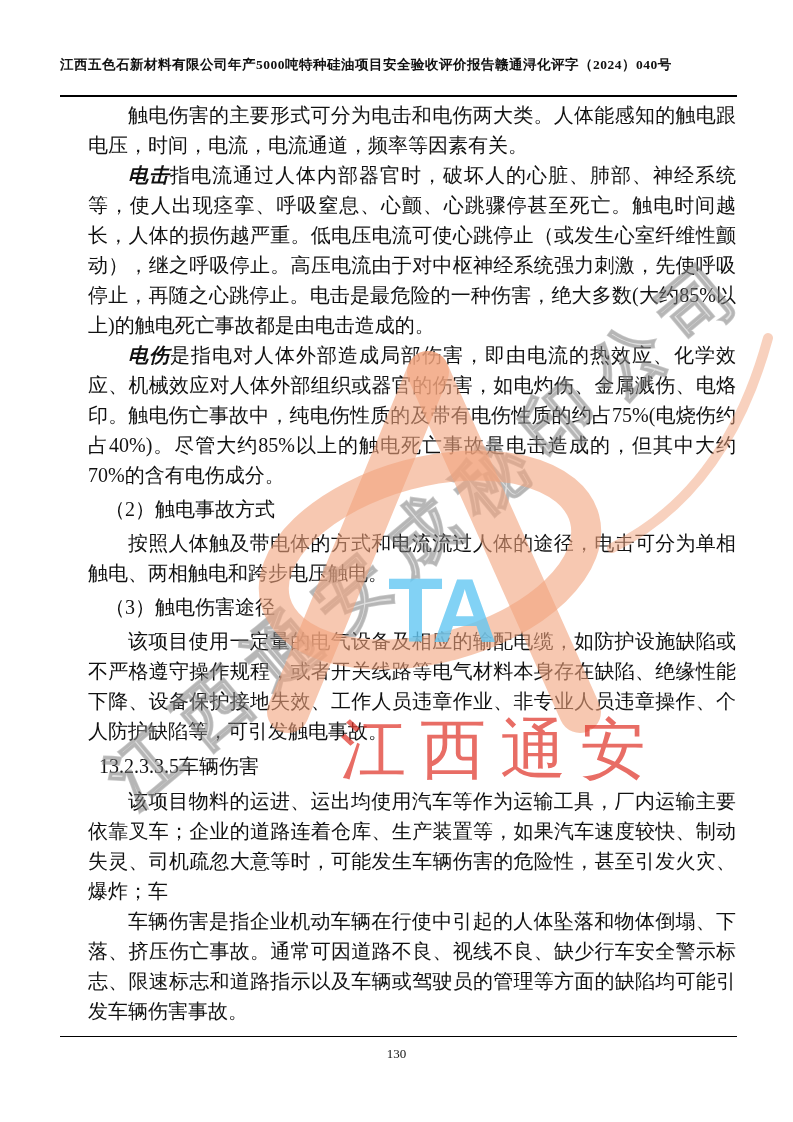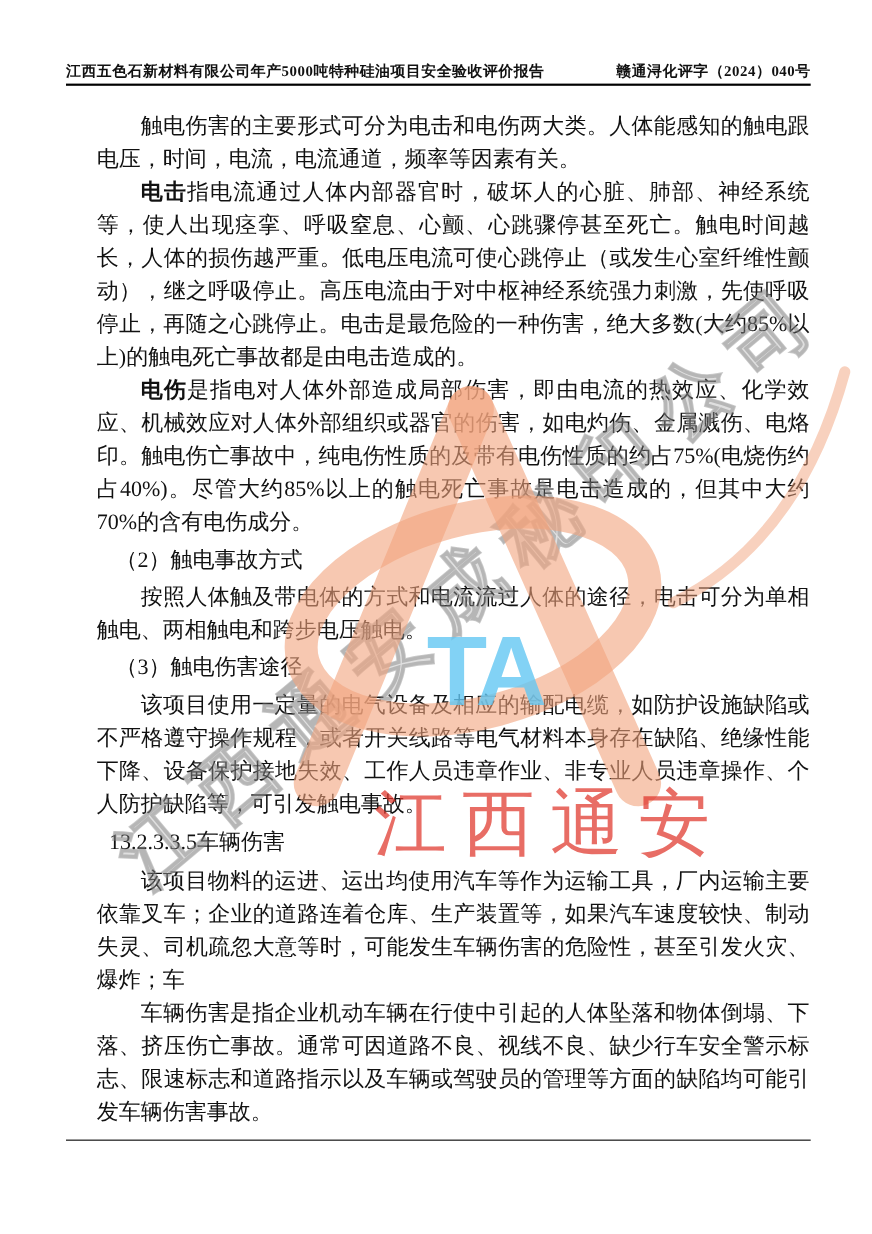--- a/index.html
+++ b/index.html
@@ -9,40 +9,40 @@
     margin:0 auto;
     background:#ffffff;
     overflow:hidden;
     font-family:"Liberation Serif","DejaVu Serif",serif;
     color:#111;
   }
   
   .header{
     position:absolute;
     left:60px;right:56px;top:56px;
-    display:flex;justify-content:space-between;align-items:flex-end;
+    display:flex;justify-content:flex-start;align-items:flex-end;
     font-size:13.5px;font-weight:bold;
     border-bottom:2px solid #000;
-    padding-bottom:2px;
+    padding-bottom:21px;
     letter-spacing:0.5px;
     white-space:nowrap;
   }
   
   .body-text{
     position:absolute;
     left:88px;top:100px;width:648px;
     font-size:20px;line-height:30px;
     text-align:justify;
     z-index:1;
   }
   .body-text p{margin:0;}
   .body-text p.para{text-indent:40px;}
   .body-text p.sub{padding-left:17px;margin-top:4px;margin-bottom:4px;}
   .body-text p.section{padding-left:11px;margin-top:5px;margin-bottom:5px;font-family:Liberation Serif, serif;}
-  .body-text b{font-weight:bold;}
+  .body-text b{font-weight:bold;font-style:italic;}
   
   .watermark{
     position:absolute;inset:0;z-index:2;pointer-events:none;
   }
   .wm-gray{
     position:absolute;left:118px;top:742px;
     font-size:72px;font-weight:bold;
     letter-spacing:18px;white-space:nowrap;
     color:rgba(150,150,150,0.30);
     -webkit-text-stroke:1.5px rgba(120,120,120,0.40);
@@ -113,14 +113,15 @@
         <path d="M 612 548 Q 726 492 768 338" stroke-width="10" opacity="0.50"></path>
       </g>
     </svg>
 
     <div class="wm-ta">TA</div>
 
     <div class="wm-red">江西通安</div>
   </div>
 
   <div class="footer-line"></div>
+  <div class="footer-page">130</div>
 
 </div>
 
 </body></html>

